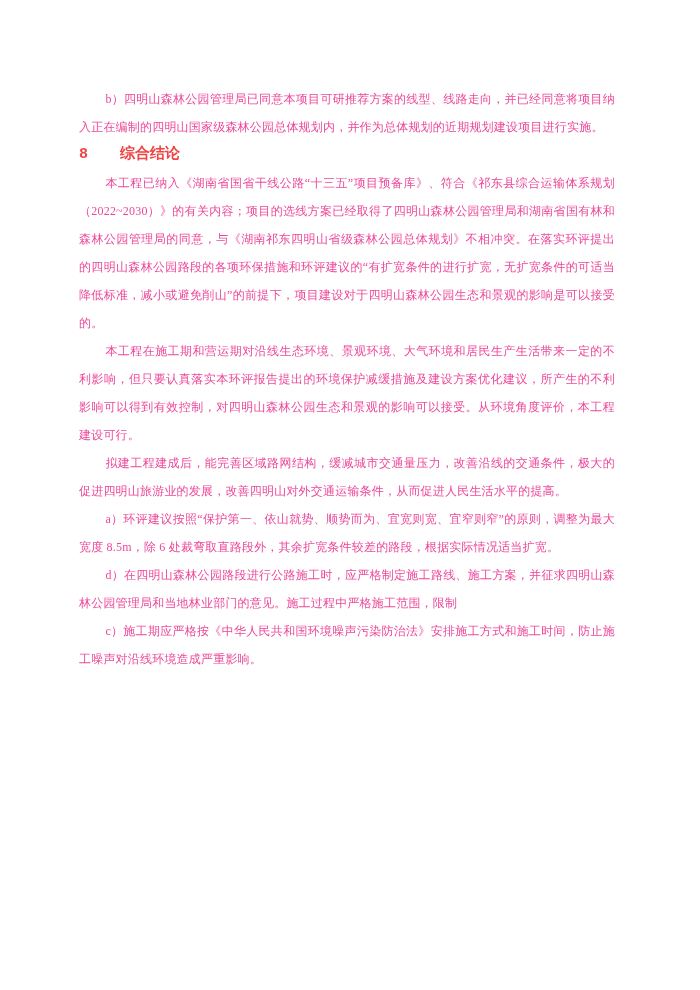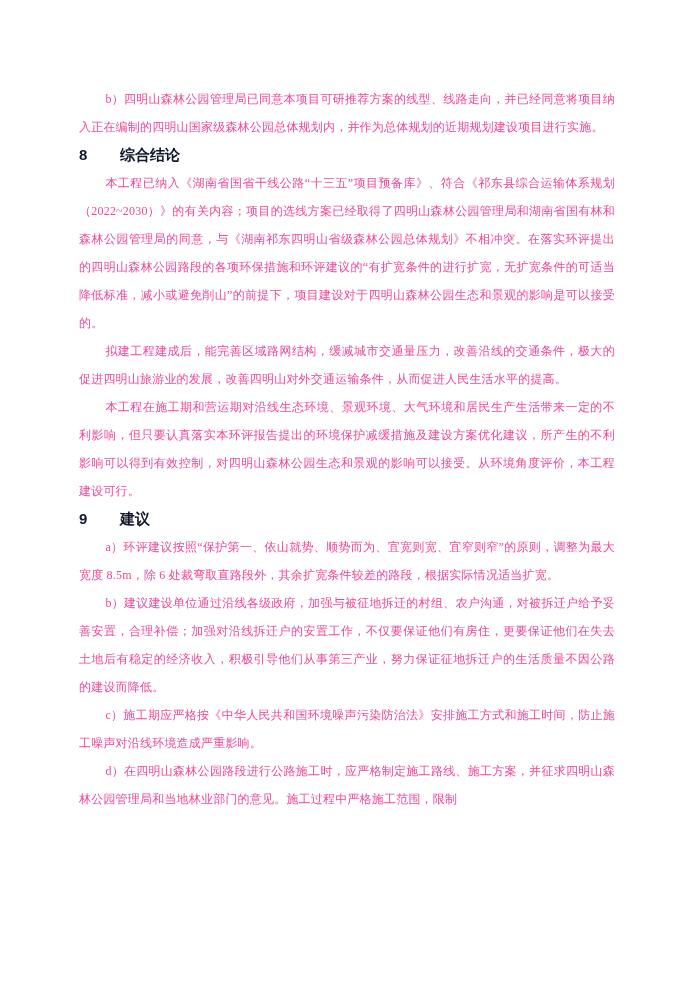--- a/index.html
+++ b/index.html
@@ -29,40 +29,38 @@
     font-size: 12px;
     line-height: 28px;
     text-align: justify;
     text-justify: inter-ideograph;
     text-indent: 2.2em;
     letter-spacing: 0.2px;
     color: #ec4899;
   }
   .heading {
     margin: 0;
-    font-family: Liberation Sans, sans-serif;
+    font-family: Liberation Mono, monospace;
     font-weight: bold;
     font-size: 15px;
     line-height: 28px;
-    color: #0f172a;
+    color: #ef4444;
   }
   .heading-number {
     display: inline-block;
     min-width: 41px;
   }
 </style>
 </head>
 <body>
 
 <div class="page">
   <div class="content">
       <p class="para">b）四明山森林公园管理局已同意本项目可研推荐方案的线型、线路走向，并已经同意将项目纳入正在编制的四明山国家级森林公园总体规划内，并作为总体规划的近期规划建设项目进行实施。</p>
       <div class="heading"><span class="heading-number">8</span><span class="heading-title">综合结论</span></div>
       <p class="para">本工程已纳入《湖南省国省干线公路“十三五”项目预备库》、符合《祁东县综合运输体系规划（2022~2030）》的有关内容；项目的选线方案已经取得了四明山森林公园管理局和湖南省国有林和森林公园管理局的同意，与《湖南祁东四明山省级森林公园总体规划》不相冲突。在落实环评提出的四明山森林公园路段的各项环保措施和环评建议的“有扩宽条件的进行扩宽，无扩宽条件的可适当降低标准，减小或避免削山”的前提下，项目建设对于四明山森林公园生态和景观的影响是可以接受的。</p>
+      <p class="para">本工程在施工期和营运期对沿线生态环境、景观环境、大气环境和居民生产生活带来一定的不利影响，但只要认真落实本环评报告提出的环境保护减缓措施及建设方案优化建议，所产生的不利影响可以得到有效控制，对四明山森林公园生态和景观的影响可以接受。从环境角度评价，本工程建设可行。</p>
       <p class="para">拟建工程建成后，能完善区域路网结构，缓减城市交通量压力，改善沿线的交通条件，极大的促进四明山旅游业的发展，改善四明山对外交通运输条件，从而促进人民生活水平的提高。</p>
-      <p class="para">本工程在施工期和营运期对沿线生态环境、景观环境、大气环境和居民生产生活带来一定的不利影响，但只要认真落实本环评报告提出的环境保护减缓措施及建设方案优化建议，所产生的不利影响可以得到有效控制，对四明山森林公园生态和景观的影响可以接受。从环境角度评价，本工程建设可行。</p>
-      <div class="heading"><span class="heading-number">9</span><span class="heading-title">建议</span></div>
       <p class="para">a）环评建议按照“保护第一、依山就势、顺势而为、宜宽则宽、宜窄则窄”的原则，调整为最大宽度 8.5m，除 6 处裁弯取直路段外，其余扩宽条件较差的路段，根据实际情况适当扩宽。</p>
-      <p class="para">b）建议建设单位通过沿线各级政府，加强与被征地拆迁的村组、农户沟通，对被拆迁户给予妥善安置，合理补偿；加强对沿线拆迁户的安置工作，不仅要保证他们有房住，更要保证他们在失去土地后有稳定的经济收入，积极引导他们从事第三产业，努力保证征地拆迁户的生活质量不因公路的建设而降低。</p>
+      <p class="para">d）在四明山森林公园路段进行公路施工时，应严格制定施工路线、施工方案，并征求四明山森林公园管理局和当地林业部门的意见。施工过程中严格施工范围，限制</p>
       <p class="para">c）施工期应严格按《中华人民共和国环境噪声污染防治法》安排施工方式和施工时间，防止施工噪声对沿线环境造成严重影响。</p>
-      <p class="para">d）在四明山森林公园路段进行公路施工时，应严格制定施工路线、施工方案，并征求四明山森林公园管理局和当地林业部门的意见。施工过程中严格施工范围，限制</p>
     </div>
 </div>
 
 </body></html>

